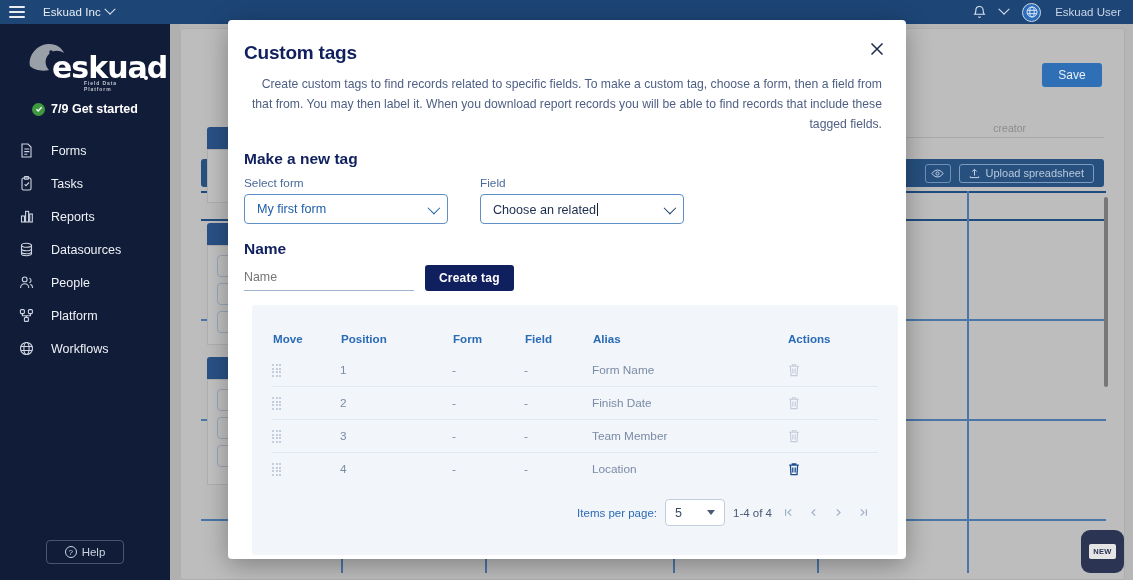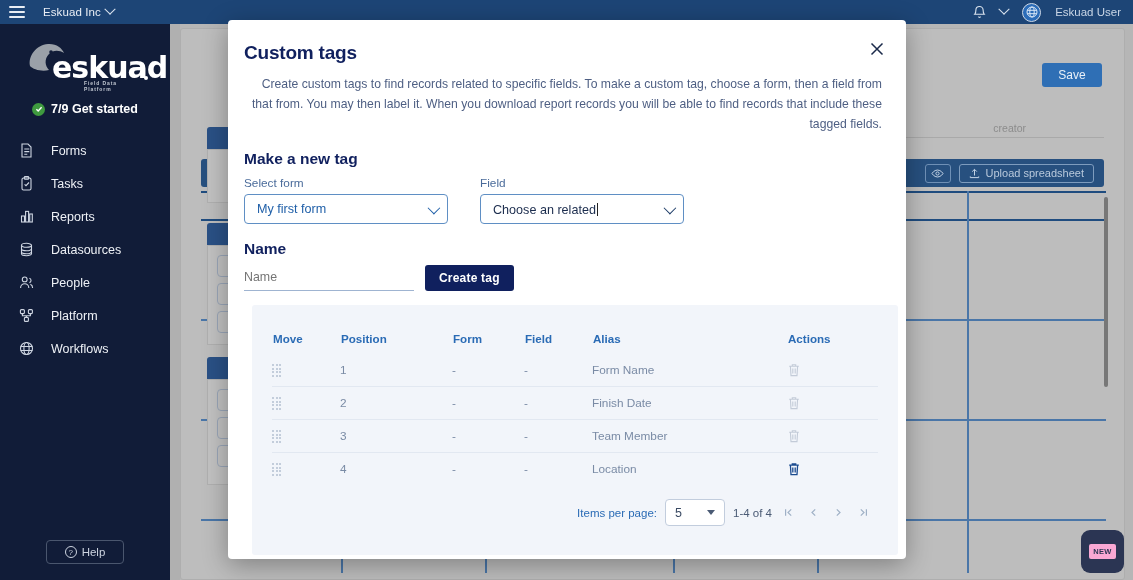--- a/index.html
+++ b/index.html
@@ -81,21 +81,21 @@
   .bg-chip { position:absolute; background:#2a5186; border-radius:3px 3px 0 0; }
   .bg-sub { position:absolute; background:#c2c2c2; border:1px solid #b0b0b0; }
   .bg-pill { position:absolute; border:1px solid #9aa6b8; border-radius:4px; }
   .bg-rail { position:absolute; left:0; top:0; width:10px; bottom:0; background:#b0b0b0;}
 
   .new-fab {
     position:absolute; right:9px; bottom:7px; width:43px; height:43px;
     background:#2b3553; border-radius:9px; display:flex; align-items:center; justify-content:center;
     z-index: 40; cursor:pointer;
   }
-  .new-badge { background:#f9a8d4; color:#2b3553; font-size:7.5px; font-weight:700; padding:3px 4px; border-radius:2px; letter-spacing:.3px;}
+  .new-badge { background:#e5e5e5; color:#2b3553; font-size:7.5px; font-weight:700; padding:3px 4px; border-radius:2px; letter-spacing:.3px;}
 
   
   .modal {
     position:absolute; left:228px; top:20px; width:678px; height:539px;
     background:#fff; border-radius:4px;
     box-shadow: 0 6px 26px rgba(0,0,0,.32);
     z-index: 50; padding: 18px 24px 0 16px;
   }
   .modal-title { font-size:19px; font-weight:700; color:#10205e; margin:4px 0 0 0; letter-spacing:-.2px;}
   .modal-close { position:absolute; right:20px; top:20px; width:18px; height:18px; cursor:pointer; }

